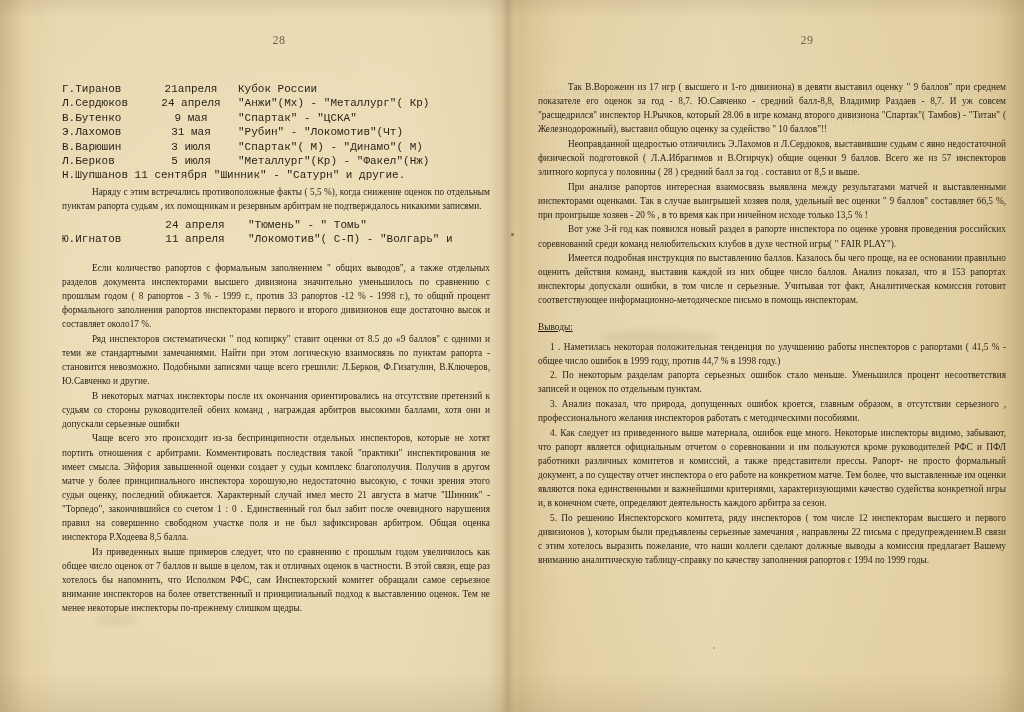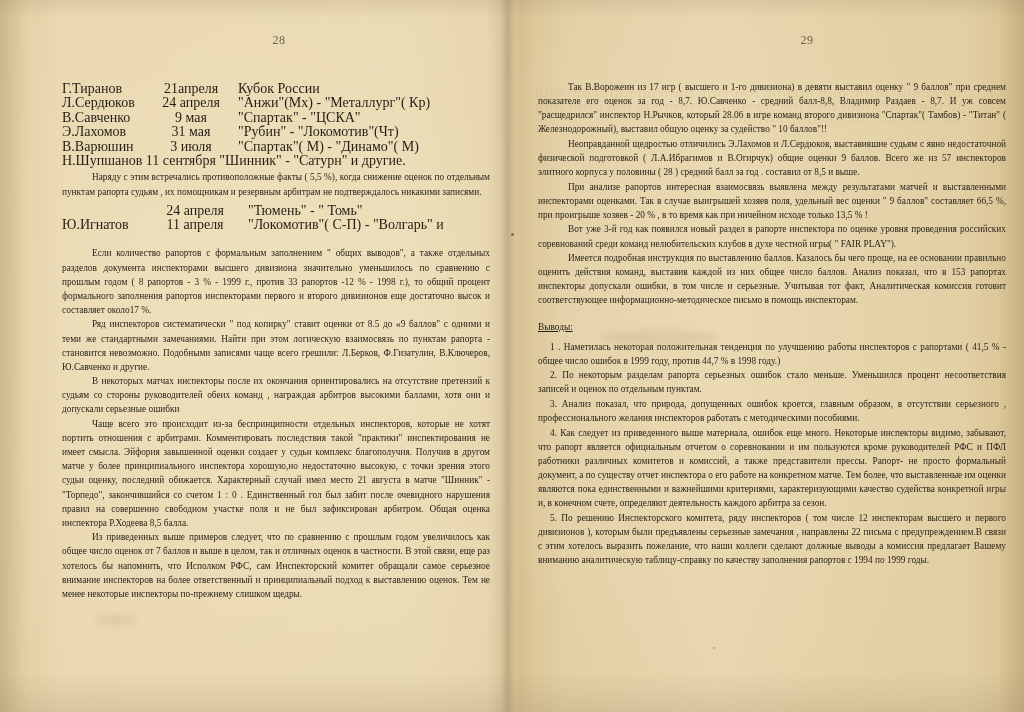--- a/index.html
+++ b/index.html
@@ -116,22 +116,23 @@
     margin: 0 0 0.5px 0;
     text-indent: 30px;
     hyphens: manual;
   }
 
   
   .roster {
     margin: 4px 0 2px 0;
     border-collapse: collapse;
     width: 100%;
-    font-size: 14px;
+    font-size: 11px;
     line-height: 14.4px;
+    font-family: Liberation Mono, monospace;
   }
   .roster td {
     padding: 0;
     vertical-align: baseline;
     white-space: nowrap;
   }
   .roster td.name  { width: 92px; }
   .roster td.date  { width: 74px; text-align: center; }
   .roster td.match { padding-left: 10px; }
   .roster tr.full td {
@@ -197,33 +198,38 @@
             <td class="name">Г.Тиранов</td>
             <td class="date">21апреля</td>
             <td class="match">Кубок России</td>
           </tr>
           <tr>
             <td class="name">Л.Сердюков</td>
             <td class="date">24 апреля</td>
             <td class="match">"Анжи"(Мх) - "Металлург"( Кр)</td>
           </tr>
           <tr>
-            <td class="name">В.Савченко</td>
+            <td class="name">В.Бутенко</td>
             <td class="date">9 мая</td>
             <td class="match">"Спартак" - "ЦСКА"</td>
           </tr>
           <tr>
             <td class="name">Э.Лахомов</td>
             <td class="date">31 мая</td>
             <td class="match">"Рубин" - "Локомотив"(Чт)</td>
           </tr>
           <tr>
             <td class="name">В.Варюшин</td>
             <td class="date">3 июля</td>
             <td class="match">"Спартак"( М) - "Динамо"( М)</td>
+          </tr>
+          <tr>
+            <td class="name">Л.Берков</td>
+            <td class="date">5 июля</td>
+            <td class="match">"Металлург"(Кр) - "Факел"(Нж)</td>
           </tr>
           <tr class="full">
             <td colspan="3">Н.Шупшанов 11 сентября "Шинник" - "Сатурн"   и другие.</td>
           </tr>
         </tbody>
       </table>
 
       <p>Наряду с этим встречались противоположные факты ( 5,5 %), когда снижение оценок по отдельным пунктам рапорта судьям , их помощникам и резервным арбитрам не подтверждалось никакими записями.</p>
 
       <table class="roster roster2">

